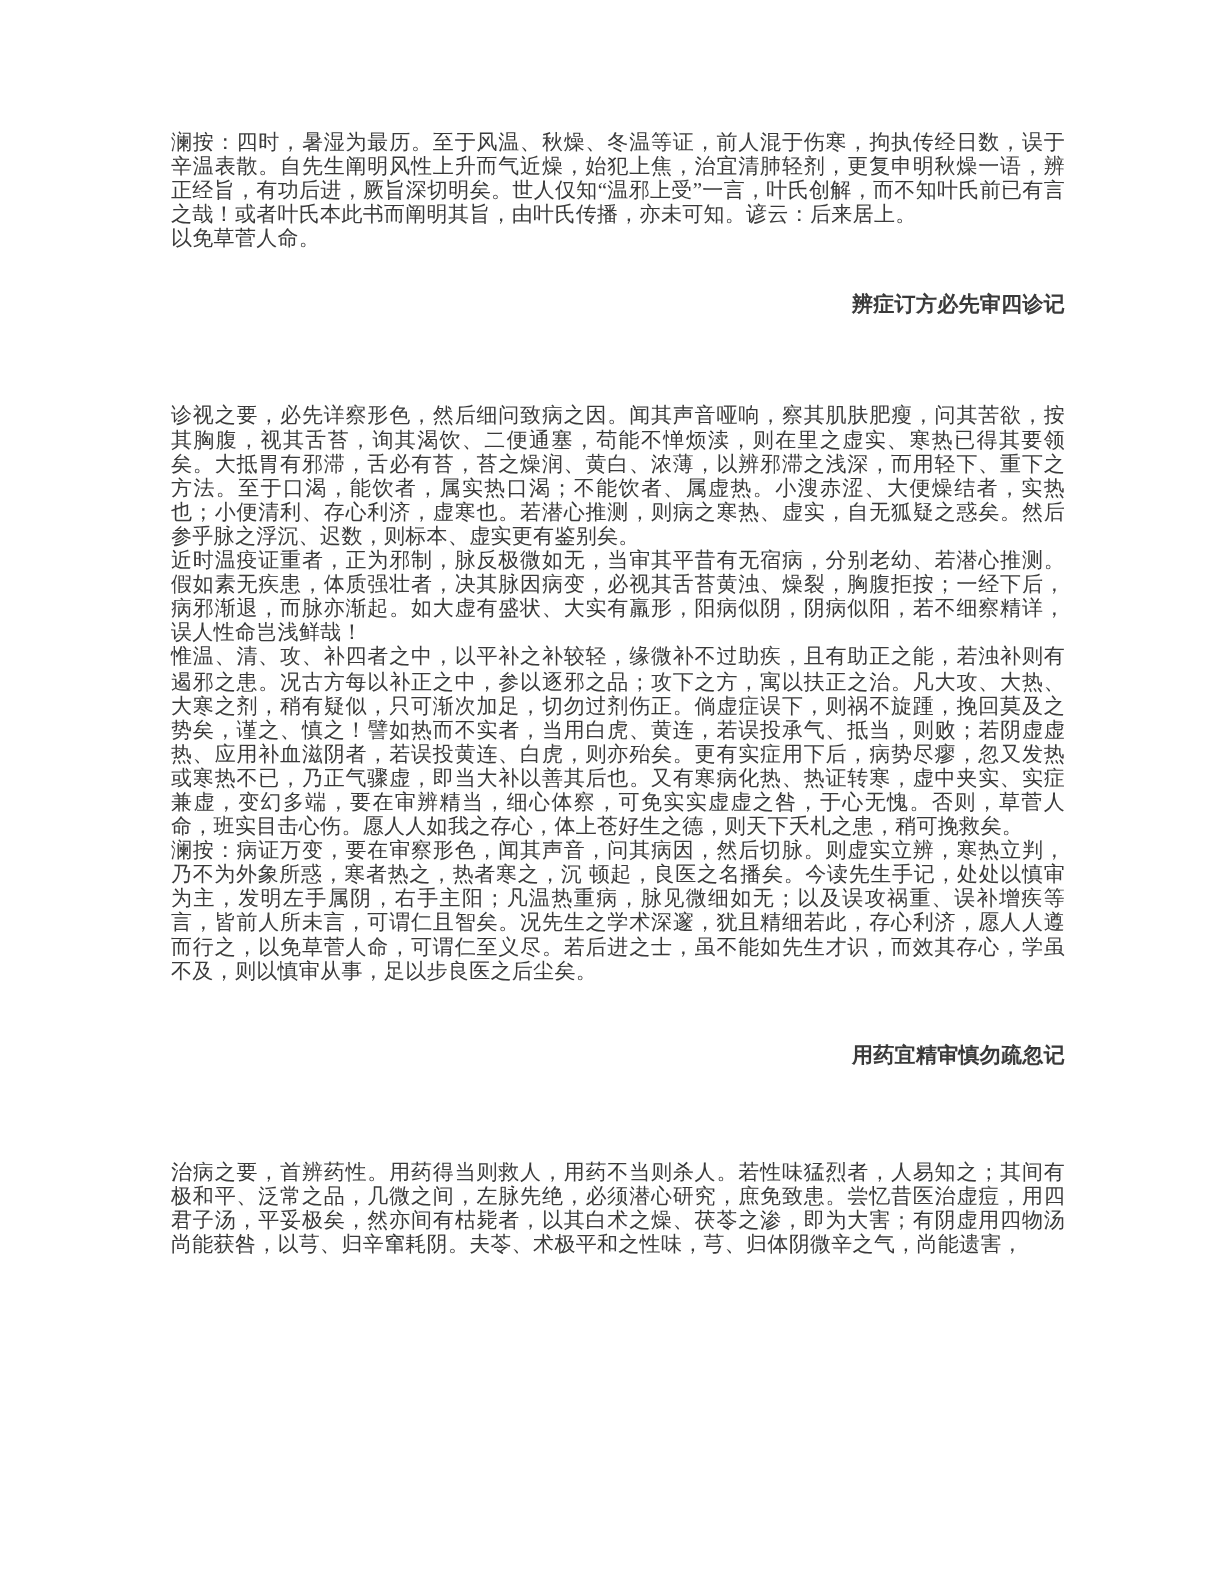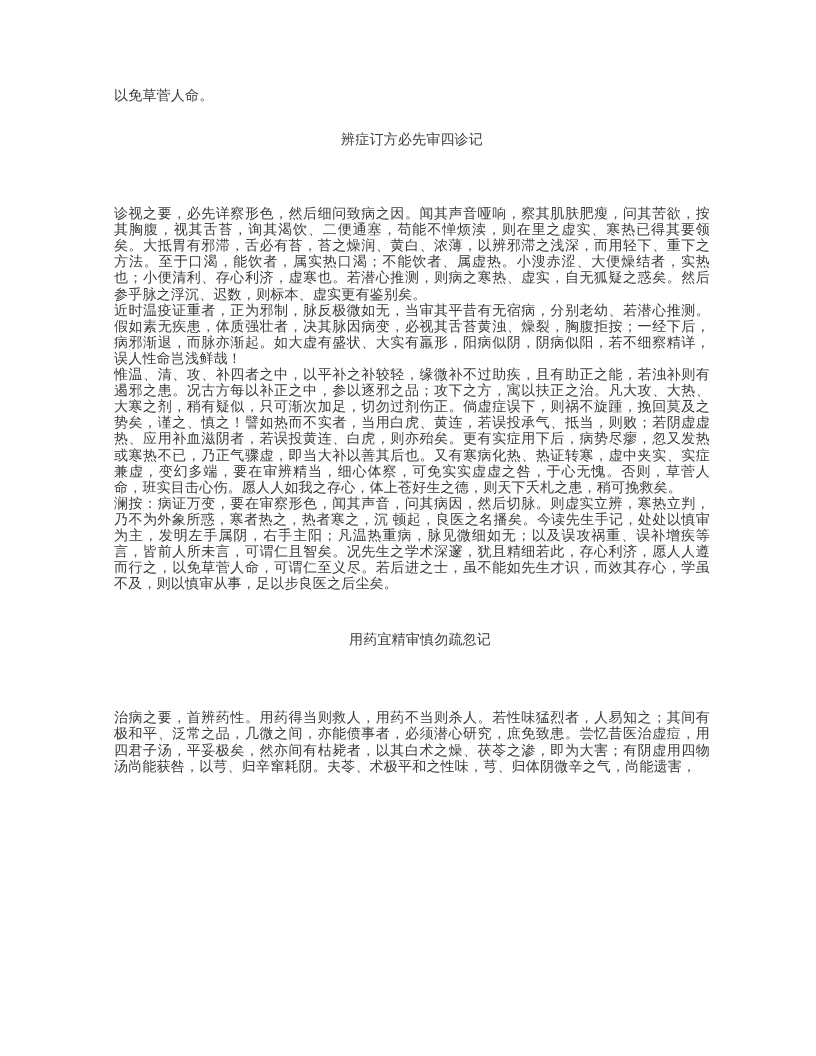--- a/index.html
+++ b/index.html
@@ -27,46 +27,47 @@
     line-height: 16.1px;
     text-align: justify;
     text-justify: inter-ideograph;
     word-break: break-all;
     letter-spacing: 0.2px;
   }
   .heading {
     margin: 28px 0 58px 0;
     font-size: 14px;
     line-height: 16px;
-    font-weight: normal;
-    text-align: center;
+    font-weight: bold;
+    text-align: right;
     letter-spacing: 0.2px;
   }
   .heading.second {
     margin: 40px 0 62px 16px;
   }
 </style>
 </head>
 <body>
 
 <div class="page">
   <div class="doc-body">
 
+    <p class="para">澜按：四时，暑湿为最历。至于风温、秋燥、冬温等证，前人混于伤寒，拘执传经日数，误于辛温表散。自先生阐明风性上升而气近燥，始犯上焦，治宜清肺轻剂，更复申明秋燥一语，辨正经旨，有功后进，厥旨深切明矣。世人仅知“温邪上受”一言，叶氏创解，而不知叶氏前已有言之哉！或者叶氏本此书而阐明其旨，由叶氏传播，亦未可知。谚云：后来居上。</p>
 
     <p class="para">以免草菅人命。</p>
 
     <h2 class="heading">辨症订方必先审四诊记</h2>
 
     <p class="para">诊视之要，必先详察形色，然后细问致病之因。闻其声音哑响，察其肌肤肥瘦，问其苦欲，按其胸腹，视其舌苔，询其渴饮、二便通塞，苟能不惮烦渎，则在里之虚实、寒热已得其要领矣。大抵胃有邪滞，舌必有苔，苔之燥润、黄白、浓薄，以辨邪滞之浅深，而用轻下、重下之方法。至于口渴，能饮者，属实热口渴；不能饮者、属虚热。小溲赤涩、大便燥结者，实热也；小便清利、存心利济，虚寒也。若潜心推测，则病之寒热、虚实，自无狐疑之惑矣。然后参乎脉之浮沉、迟数，则标本、虚实更有鉴别矣。</p>
 
 
     <p class="para">近时温疫证重者，正为邪制，脉反极微如无，当审其平昔有无宿病，分别老幼、若潜心推测。假如素无疾患，体质强壮者，决其脉因病变，必视其舌苔黄浊、燥裂，胸腹拒按；一经下后，病邪渐退，而脉亦渐起。如大虚有盛状、大实有羸形，阳病似阴，阴病似阳，若不细察精详，误人性命岂浅鲜哉！</p>
 
     <p class="para">惟温、清、攻、补四者之中，以平补之补较轻，缘微补不过助疾，且有助正之能，若浊补则有遏邪之患。况古方每以补正之中，参以逐邪之品；攻下之方，寓以扶正之治。凡大攻、大热、大寒之剂，稍有疑似，只可渐次加足，切勿过剂伤正。倘虚症误下，则祸不旋踵，挽回莫及之势矣，谨之、慎之！譬如热而不实者，当用白虎、黄连，若误投承气、抵当，则败；若阴虚虚热、应用补血滋阴者，若误投黄连、白虎，则亦殆矣。更有实症用下后，病势尽瘳，忽又发热或寒热不已，乃正气骤虚，即当大补以善其后也。又有寒病化热、热证转寒，虚中夹实、实症兼虚，变幻多端，要在审辨精当，细心体察，可免实实虚虚之咎，于心无愧。否则，草菅人命，班实目击心伤。愿人人如我之存心，体上苍好生之德，则天下夭札之患，稍可挽救矣。</p>
 
     <p class="para">澜按：病证万变，要在审察形色，闻其声音，问其病因，然后切脉。则虚实立辨，寒热立判，乃不为外象所惑，寒者热之，热者寒之，沉 顿起，良医之名播矣。今读先生手记，处处以慎审为主，发明左手属阴，右手主阳；凡温热重病，脉见微细如无；以及误攻祸重、误补增疾等言，皆前人所未言，可谓仁且智矣。况先生之学术深邃，犹且精细若此，存心利济，愿人人遵而行之，以免草菅人命，可谓仁至义尽。若后进之士，虽不能如先生才识，而效其存心，学虽不及，则以慎审从事，足以步良医之后尘矣。</p>
 
     <h2 class="heading second">用药宜精审慎勿疏忽记</h2>
 
-    <p class="para">治病之要，首辨药性。用药得当则救人，用药不当则杀人。若性味猛烈者，人易知之；其间有极和平、泛常之品，几微之间，亦能偾事者，必须潜心研究，庶免致患。尝忆昔医治虚痘，用四君子汤，平妥极矣，然亦间有枯毙者，以其白术之燥、茯苓之渗，即为大害；有阴虚用四物汤尚能获咎，以芎、归辛窜耗阴。夫苓、术极平和之性味，芎、归体阴微辛之气，尚能遗害，</p>
+    <p class="para">治病之要，首辨药性。用药得当则救人，用药不当则杀人。若性味猛烈者，人易知之；其间有极和平、泛常之品，几微之间，左脉先绝，必须潜心研究，庶免致患。尝忆昔医治虚痘，用四君子汤，平妥极矣，然亦间有枯毙者，以其白术之燥、茯苓之渗，即为大害；有阴虚用四物汤尚能获咎，以芎、归辛窜耗阴。夫苓、术极平和之性味，芎、归体阴微辛之气，尚能遗害，</p>
 
   </div>
 </div>
 
 </body></html>

